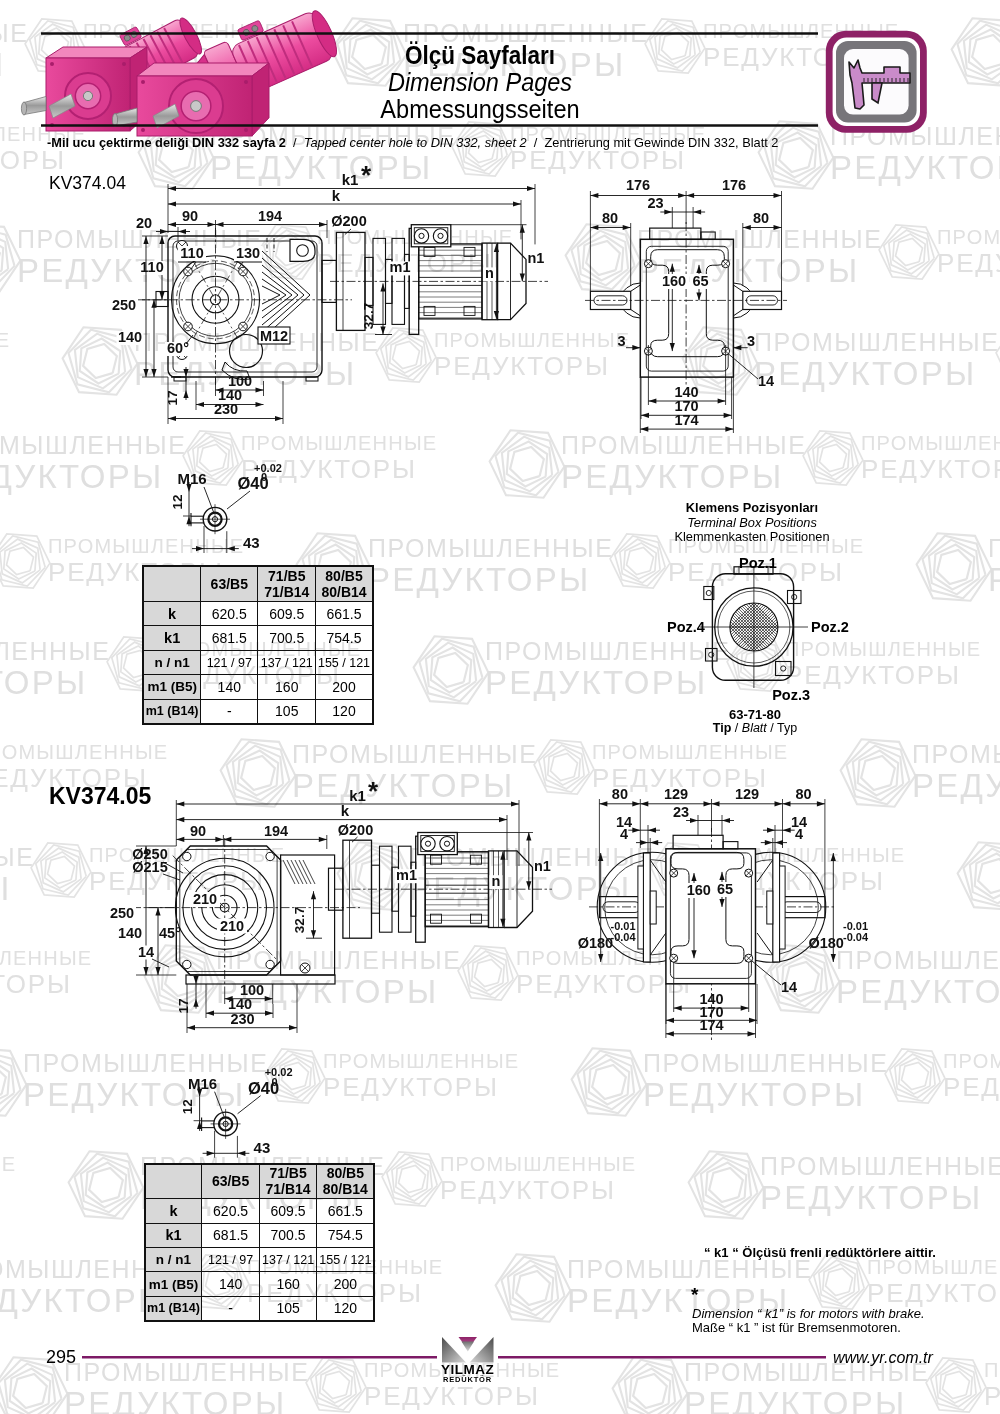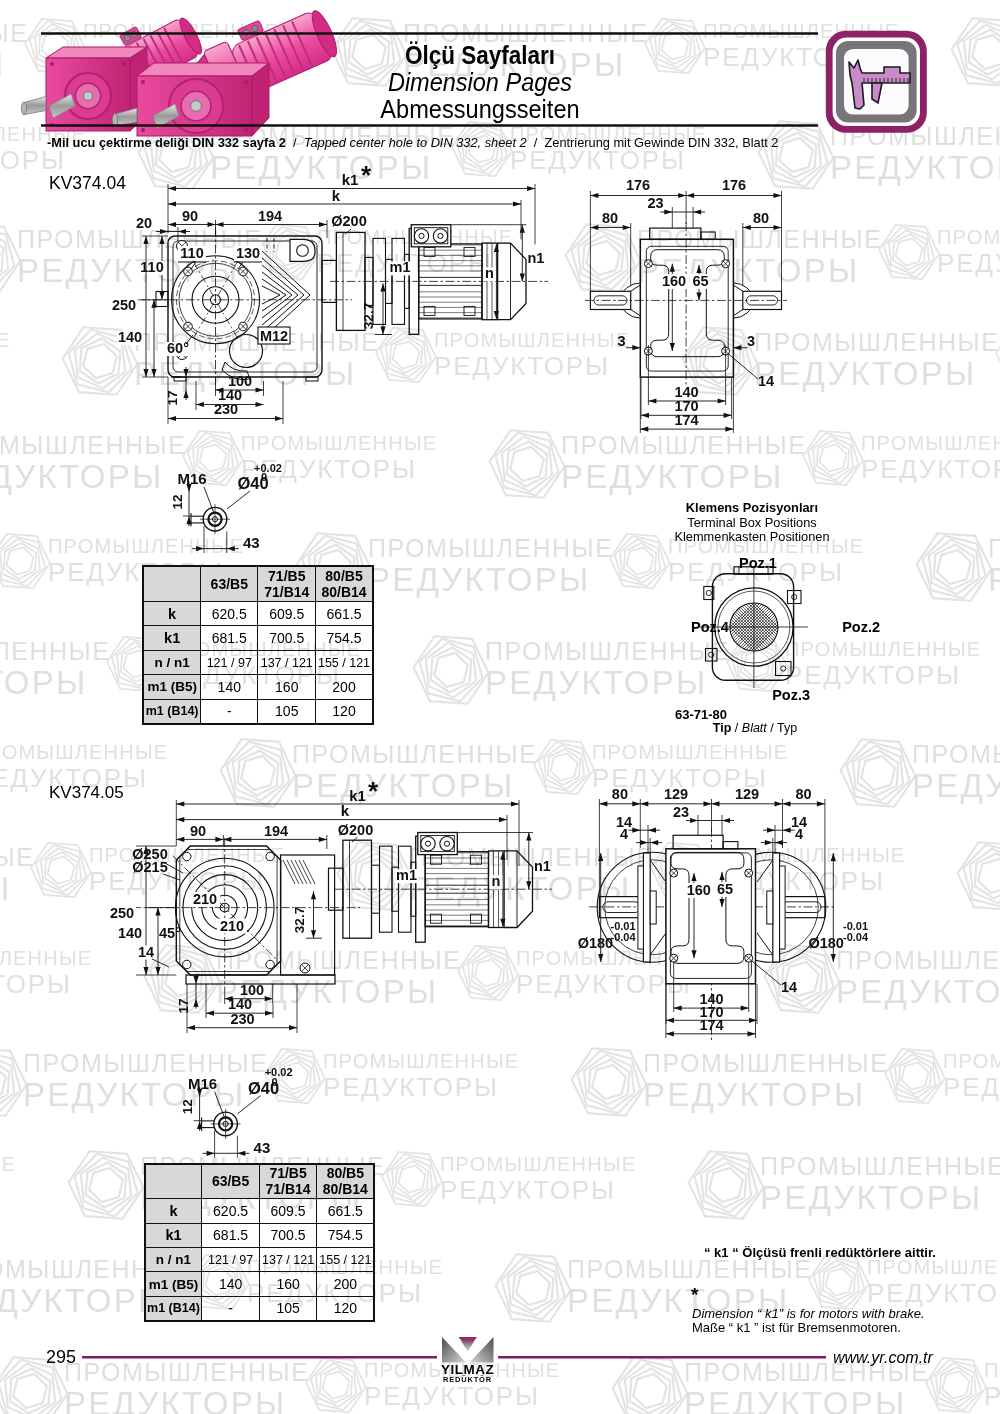--- a/index.html
+++ b/index.html
@@ -200,21 +200,21 @@
     <line x1="72" y1="49" x2="72" y2="53" stroke="#1a1a1a" stroke-width="0.9"></line>
     <line x1="76" y1="49" x2="76" y2="53" stroke="#1a1a1a" stroke-width="0.9"></line>
     <line x1="80" y1="49" x2="80" y2="53" stroke="#1a1a1a" stroke-width="0.9"></line>
     <line x1="84" y1="49" x2="84" y2="53" stroke="#1a1a1a" stroke-width="0.9"></line>
   </svg>
 
 <div class="abs" style="left:47px;top:135px;font-size:12.8px;white-space:nowrap"><b>-Mil ucu çektirme deliği DIN 332 sayfa 2</b>&nbsp; /&nbsp; <i>Tapped center hole to DIN 332, sheet 2</i>&nbsp; /&nbsp; Zentrierung mit Gewinde DIN 332, Blatt 2</div>
 
 <div class="abs" style="left:49px;top:173px;font-size:17.5px;font-weight:normal">KV374.04</div>
 
-<div class="abs" style="left:49px;top:783px;font-size:17px;font-weight:normal">KV374.05</div>
+<div class="abs" style="left:49px;top:783px;font-size:23px;font-weight:bold">KV374.05</div>
 
 <svg width="1000" height="1414" viewBox="0 0 1000 1414" style="position:absolute;left:0;top:0">
     <line x1="41" y1="33.5" x2="818" y2="33.5" stroke="#111" stroke-width="2.6"></line>
     <line x1="41" y1="125.5" x2="818" y2="125.5" stroke="#111" stroke-width="2.6"></line>
     <line x1="168" y1="188.5" x2="535" y2="188.5" stroke="#111" stroke-width="0.9"></line>
     <path d="M168,188.5 l8.0,-2.6 v5.2 z" fill="#111"></path>
     <path d="M535,188.5 l-8.0,-2.6 v5.2 z" fill="#111"></path>
     <text x="350" y="185" font-size="15" text-anchor="middle" fill="#111" font-weight="bold">k1</text>
     <text x="366" y="184" font-size="26" text-anchor="middle" fill="#111" font-weight="bold">*</text>
     <line x1="168" y1="204" x2="521" y2="204" stroke="#111" stroke-width="0.9"></line>
@@ -987,29 +987,29 @@
       <tr style="height:24.4px">
         <td style="border:1.2px solid #111;background:#d8d8d8;font-weight:bold;white-space:nowrap;font-size:12.5px">m1 (B14)</td>
         <td style="border:1.2px solid #111;white-space:nowrap;font-size:14px">-</td>
         <td style="border:1.2px solid #111;white-space:nowrap;font-size:14px">105</td>
         <td style="border:1.2px solid #111;white-space:nowrap;font-size:14px">120</td>
       </tr>
     </tbody>
   </table>
 
 <div class="abs" style="left:652px;top:500px;width:200px;text-align:center;font-size:12.8px;font-weight:bold">Klemens Pozisyonları</div>
-<div class="abs" style="left:652px;top:514.5px;width:200px;text-align:center;font-size:12.8px;">Terminal Box Positions</div>
+<div class="abs" style="left:652px;top:514.5px;width:200px;text-align:center;font-size:12.8px;font-style:italic">Terminal Box Positions</div>
 <div class="abs" style="left:652px;top:529px;width:200px;text-align:center;font-size:12.8px">Klemmenkasten Positionen</div>
 
 <div class="abs" style="left:708px;top:555px;width:100px;text-align:center;font-size:14.5px;font-weight:bold">Poz.1</div>
-<div class="abs" style="left:660px;top:619px;width:100px;text-align:center;font-size:14.5px;font-weight:bold">Poz.4</div>
-<div class="abs" style="left:780px;top:619px;width:100px;text-align:right;font-size:14.5px;font-weight:bold">Poz.2</div>
+<div class="abs" style="left:636px;top:619px;width:100px;text-align:center;font-size:14.5px;font-weight:bold">Poz.4</div>
+<div class="abs" style="left:780px;top:619px;width:100px;text-align:center;font-size:14.5px;font-weight:bold">Poz.2</div>
 <div class="abs" style="left:710px;top:687px;width:100px;text-align:right;font-size:14.5px;font-weight:bold">Poz.3</div>
 
-<div class="abs" style="left:675px;top:707px;width:160px;text-align:left;font-size:13px;font-weight:bold">63-71-80</div>
+<div class="abs" style="left:675px;top:707px;width:160px;text-align:center;font-size:13px;font-weight:bold">63-71-80</div>
 <div class="abs" style="left:675px;top:721px;width:160px;text-align:center;font-size:12.5px"><b>Tip</b> / <i>Blatt</i> / Typ</div>
 
 <div class="abs" style="left:691px;top:1284px;font-size:19px;font-weight:bold">*</div>
 <div class="abs" style="left:704px;top:1245px;font-size:13px;font-weight:bold">“ k1 “ Ölçüsü frenli redüktörlere aittir.</div>
 <div class="abs" style="left:692px;top:1305.5px;font-size:13px;font-style:italic">Dimension “ k1” is for motors with brake.</div>
 <div class="abs" style="left:692px;top:1320px;font-size:13px">Maße “ k1 ” ist für Bremsenmotoren.</div>
 
 <div class="abs" style="left:46px;top:1347px;font-size:18px">295</div>
 
 <div class="abs" style="left:833px;top:1349px;font-size:16px;font-style:italic">www.yr.com.tr</div>

